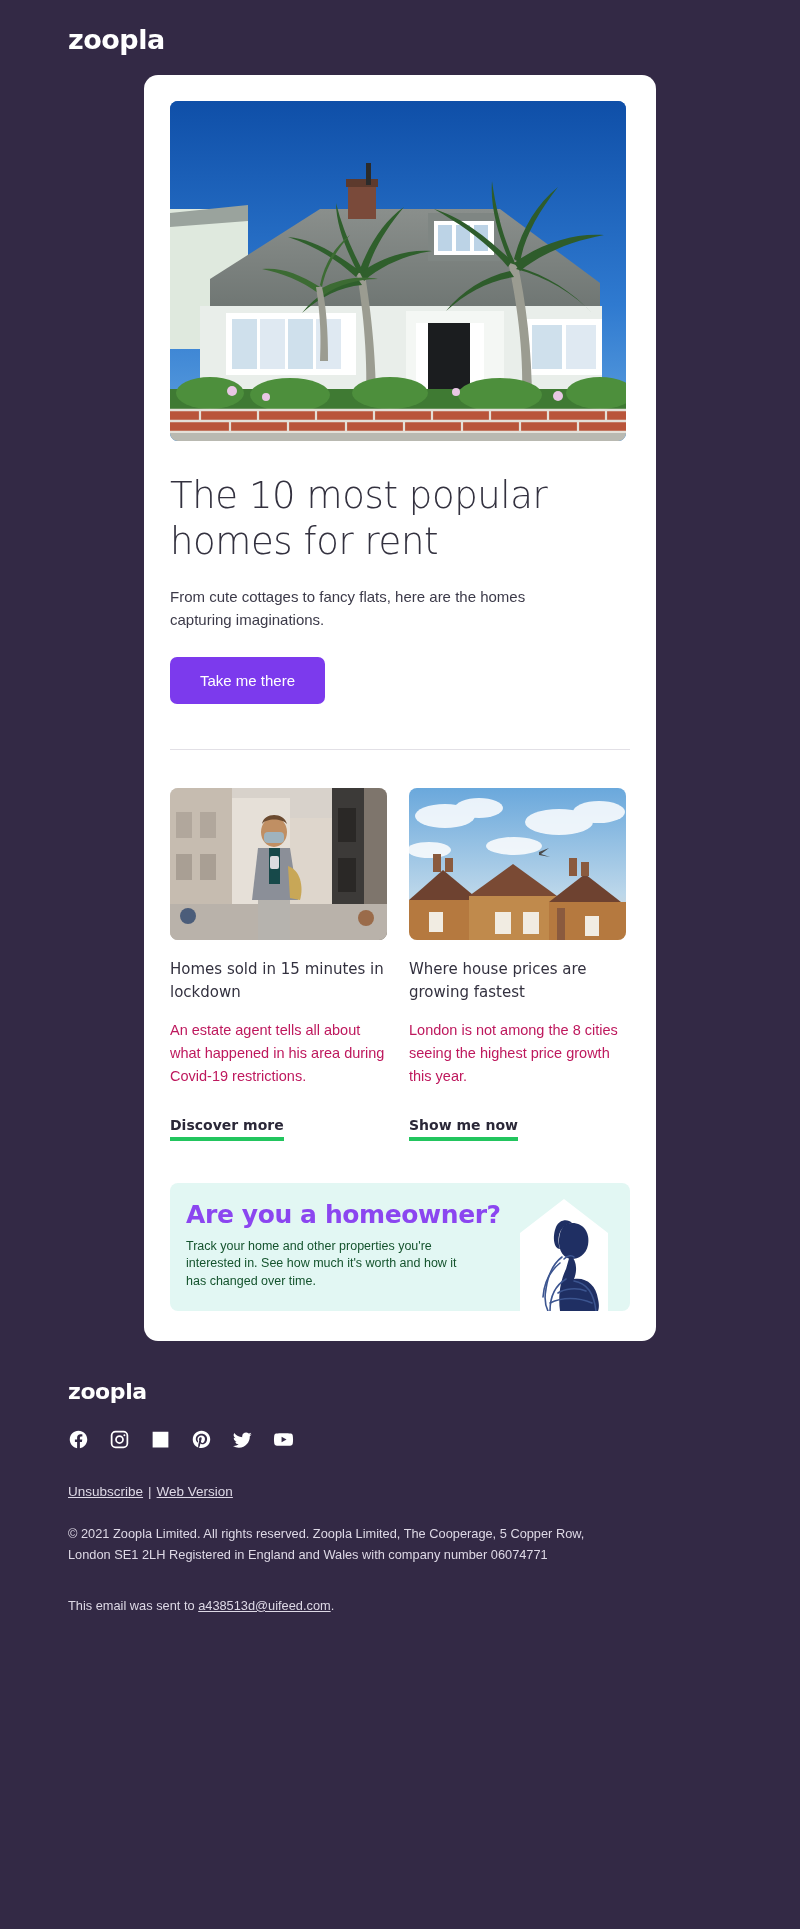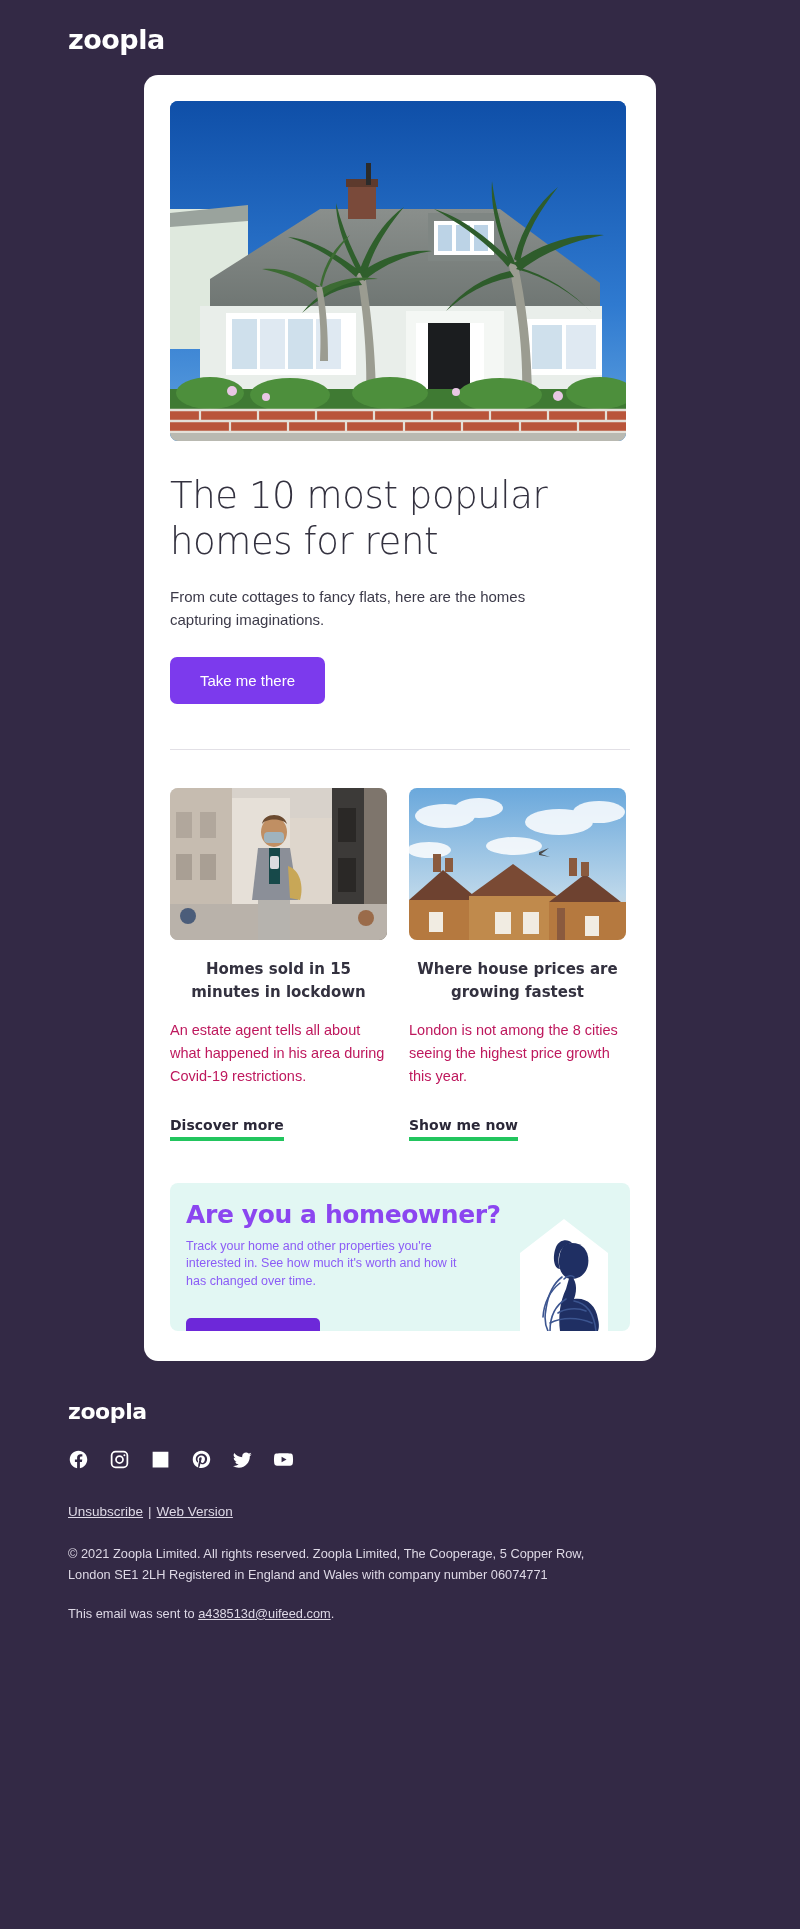--- a/index.html
+++ b/index.html
@@ -102,25 +102,24 @@
     width: 217px;
     height: 152px;
     border-radius: 8px;
     overflow: hidden;
   }
   .col-img svg { display:block; width:100%; height:100%; }
 
   h3.col-title {
     font-family: "DejaVu Sans", sans-serif;
     font-size: 15px;
-    font-weight: 700;
+    font-weight: 400;
     line-height: 1.5;
     color: #33313f;
     margin: 18px 0 0 0;
-    text-align: center;
   }
   p.col-body {
     font-size: 14.5px;
     line-height: 1.6;
     color: #be185d;
     margin: 16px 0 0 0;
   }
   a.col-link {
     display: inline-block;
     margin-top: 28px;
@@ -131,21 +130,21 @@
     text-decoration: none;
     border-bottom: 4px solid #22c55e;
     padding-bottom: 4px;
   }
 
   
   .promo {
     margin-top: 42px;
     background: #e2f7f3;
     border-radius: 8px;
-    height: 148px;
+    height: 128px;
     display: flex;
     align-items: stretch;
     overflow: hidden;
     position: relative;
   }
   .promo-text {
     padding: 18px 0 0 16px;
     flex: 1;
   }
   h2.promo-title {
@@ -153,21 +152,21 @@
     font-size: 25px;
     font-weight: 700;
     color: #8b46f0;
     letter-spacing: -0.4px;
     line-height: 1.1;
     margin: 0;
   }
   p.promo-body {
     font-size: 12.5px;
     line-height: 1.38;
-    color: #8b5cf6;
+    color: #14532d;
     margin: 10px 0 0 0;
     max-width: 290px;
   }
   .btn-promo {
     display: inline-block;
     margin-top: 28px;
     background: #6d28d9;
     color: #ffffff;
     border: 0;
     border-radius: 5px;
@@ -224,21 +223,21 @@
   .sep { margin: 0 5px; }
 
   p.legal {
     margin-top: 24px;
     font-size: 12.8px;
     line-height: 1.65;
     color: #ded9e6;
     max-width: 520px;
   }
   p.sent-to {
-    margin-top: 18px;
+    margin-top: 30px;
     font-size: 12.8px;
     line-height: 1.65;
     color: #ded9e6;
   }
   p.sent-to a { color: #ded9e6; text-decoration: underline; }
 </style>
 </head>
 <body>
 
 <div class="email-wrap">

